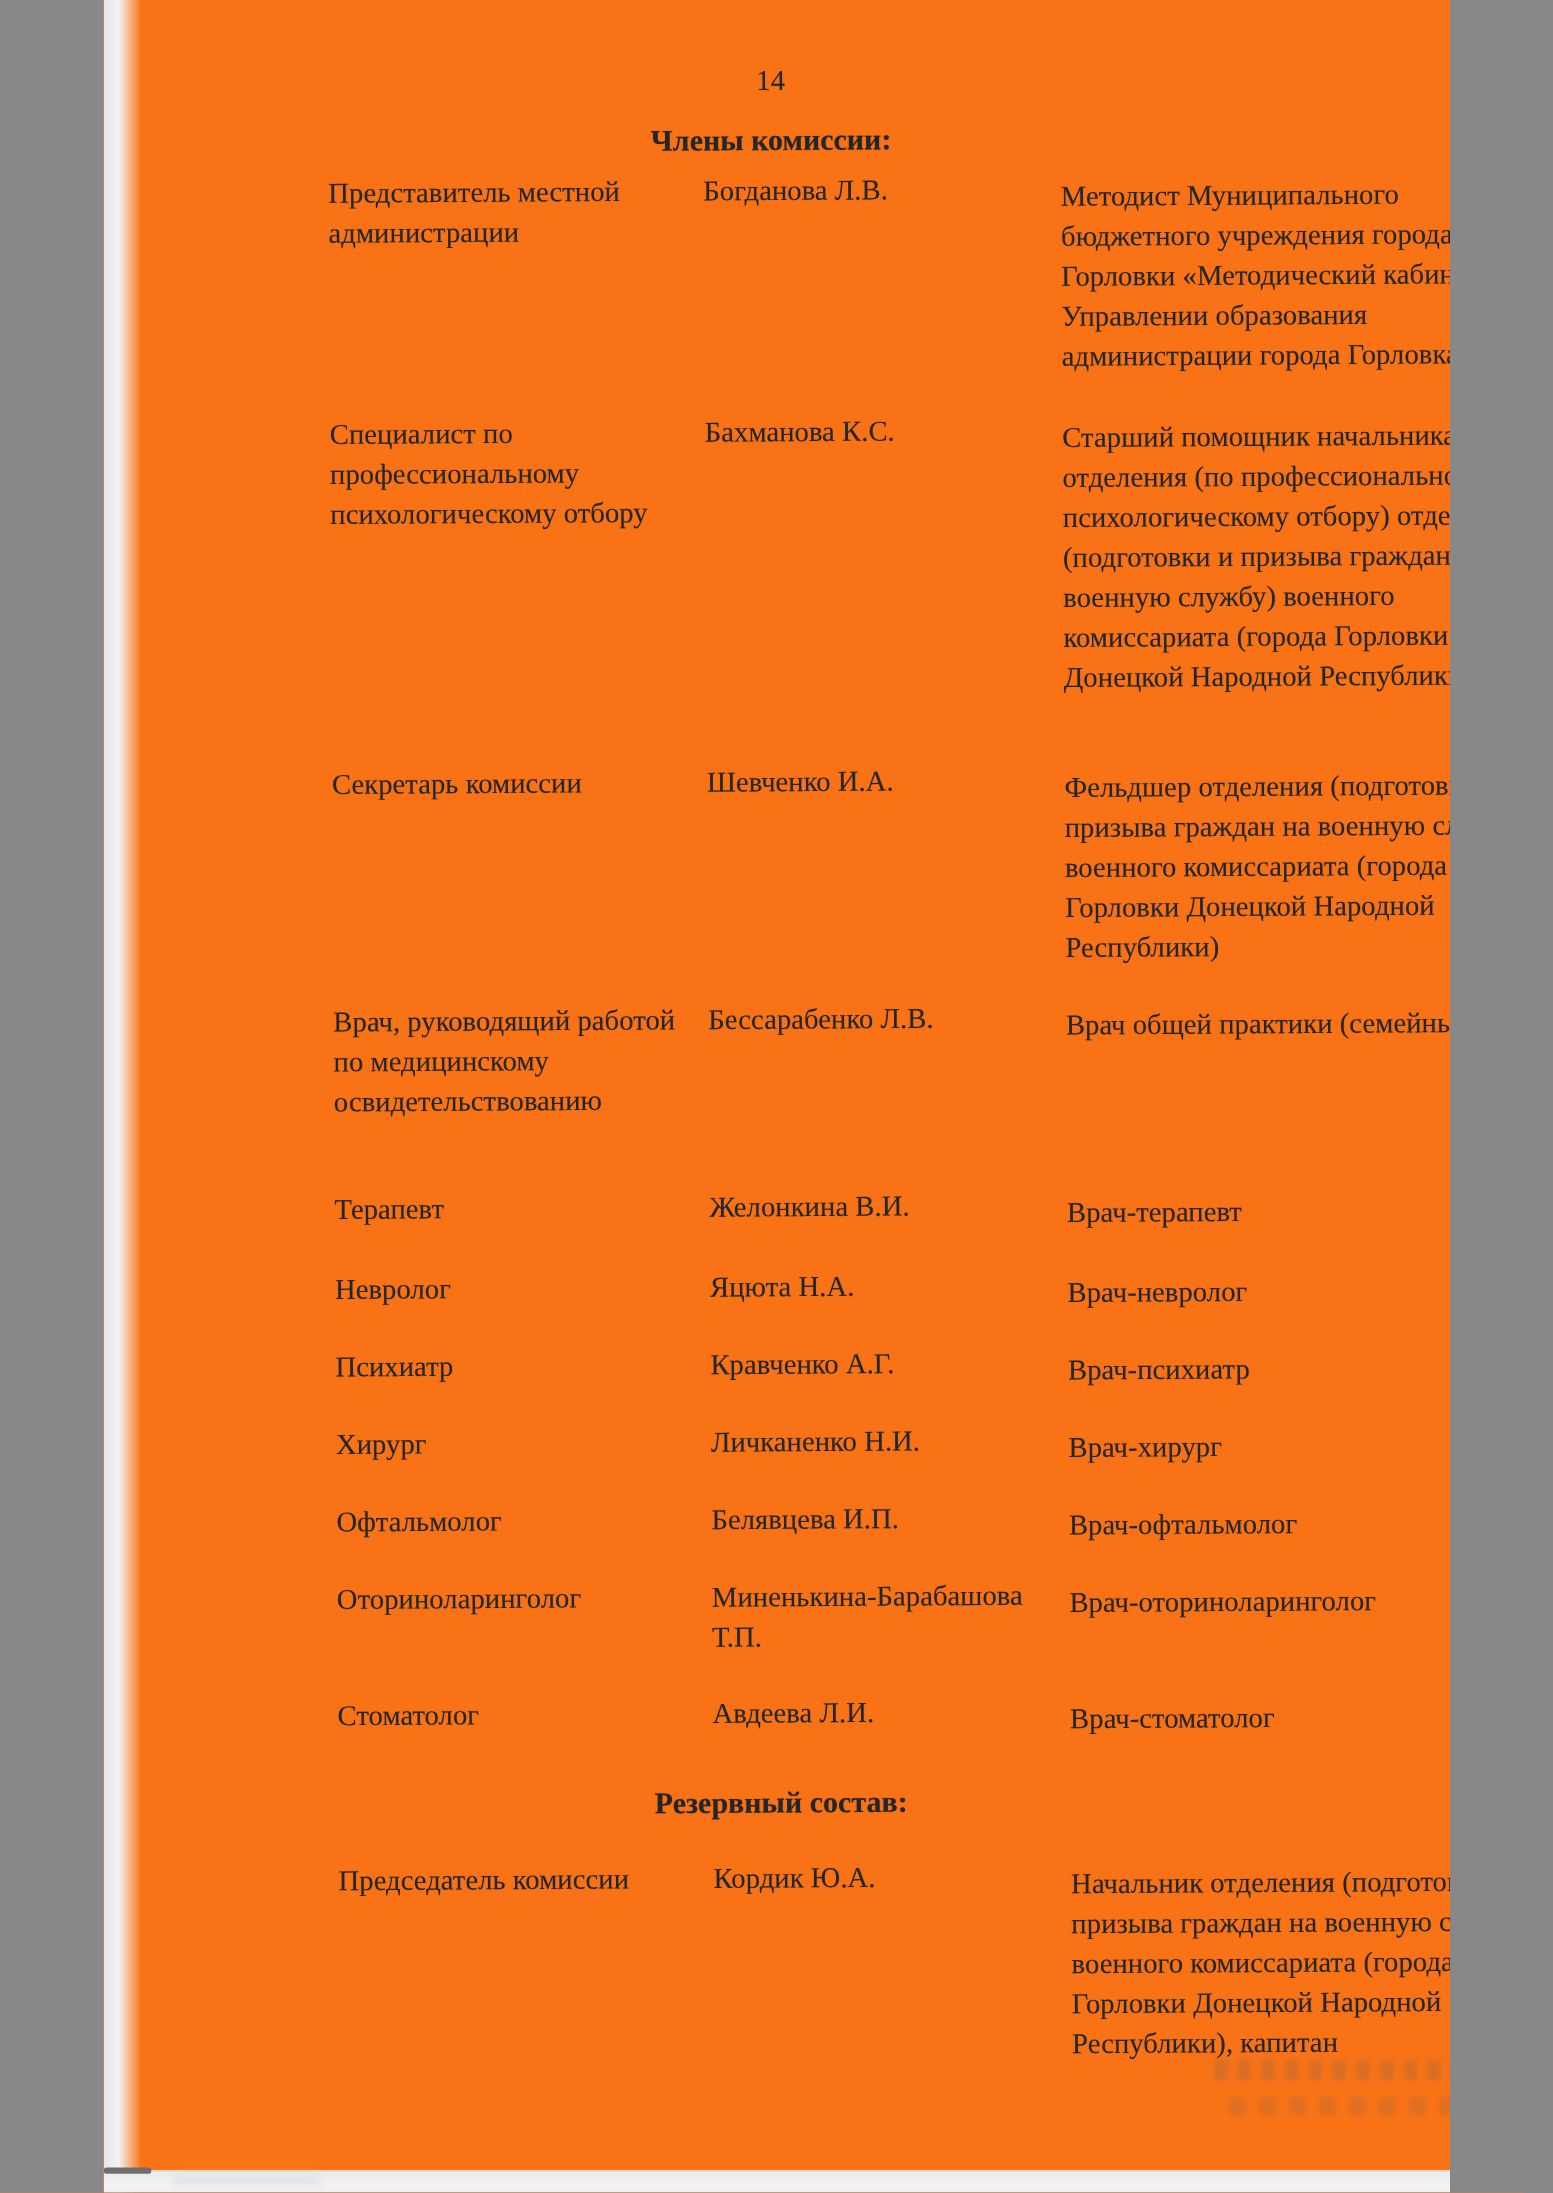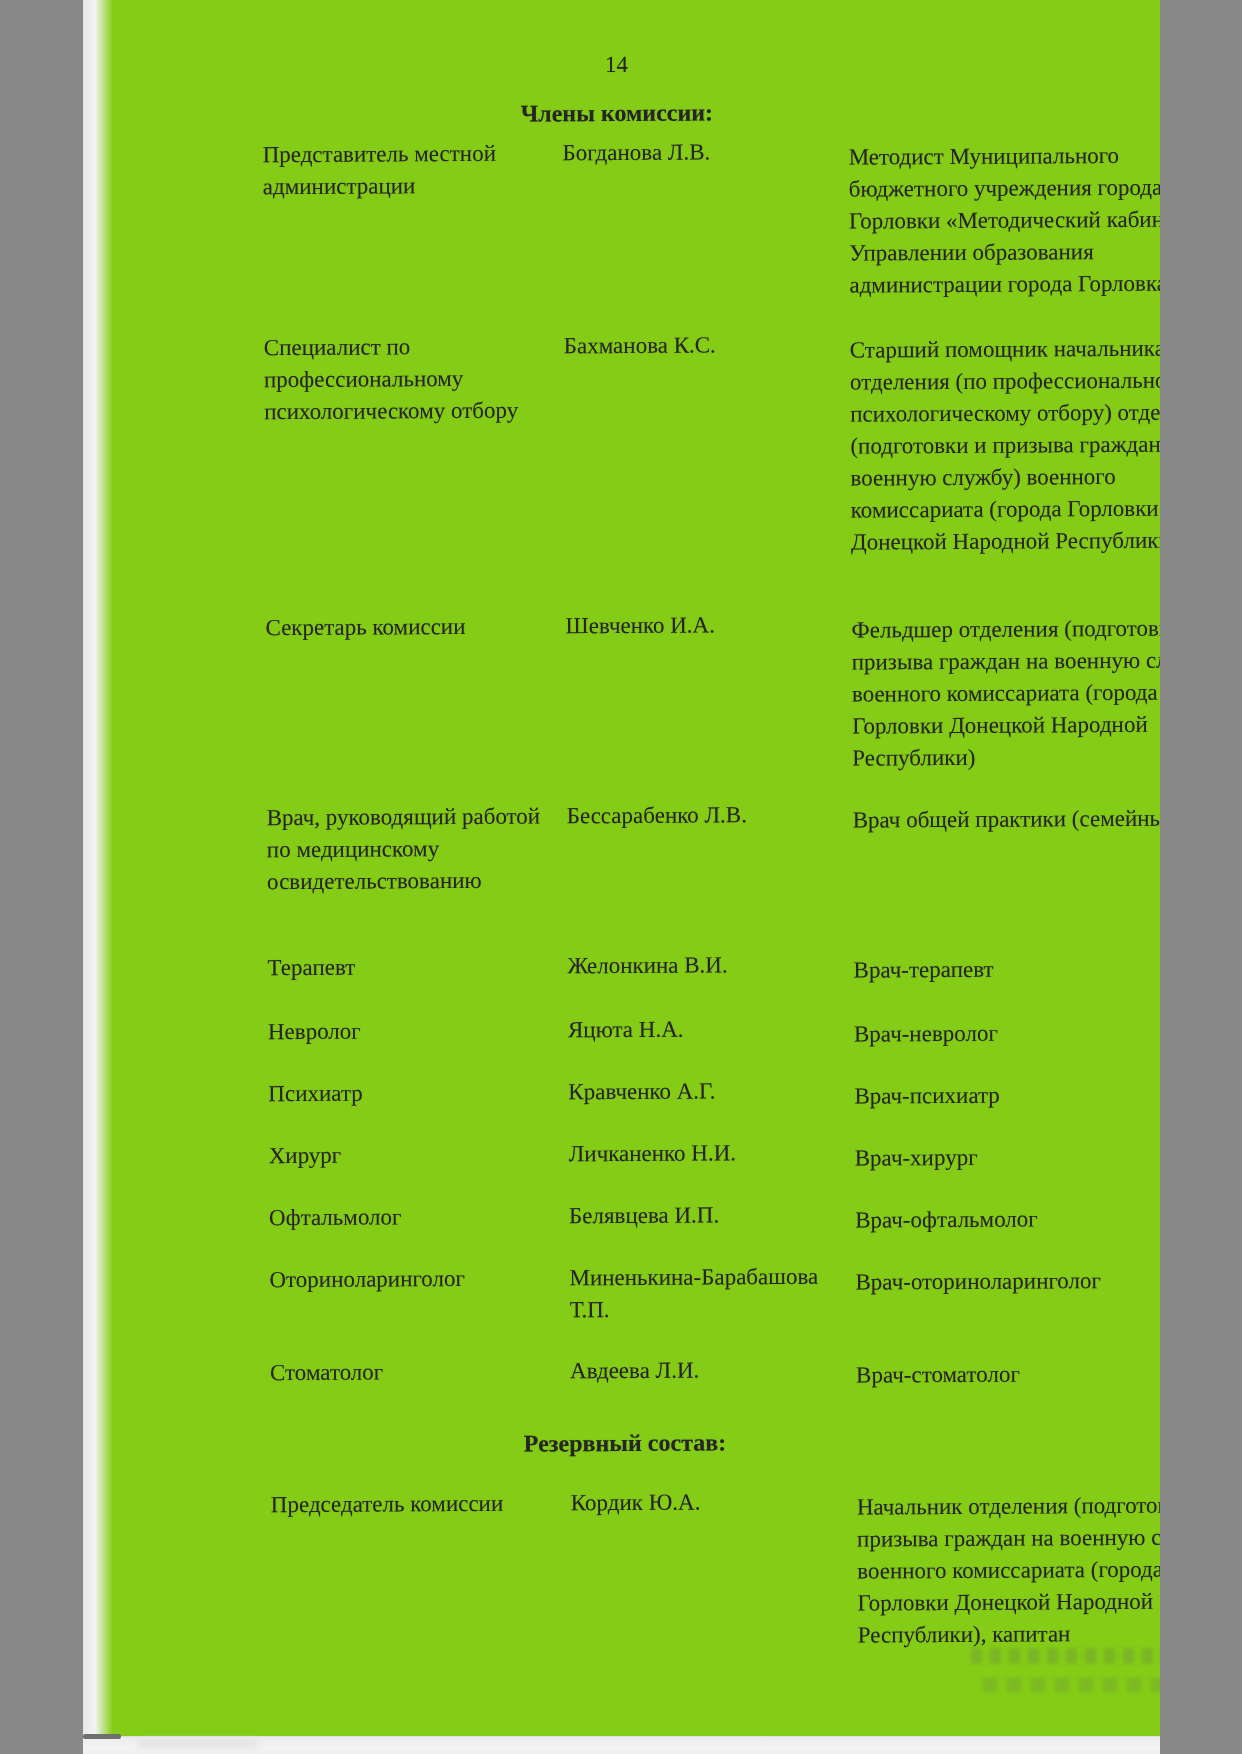--- a/index.html
+++ b/index.html
@@ -1,20 +1,20 @@
 <!DOCTYPE html>
 <html><head>
 <meta charset="utf-8">
 <style>
   html,body{margin:0;padding:0;background:#888;}
   .page{
     position:relative;
     width:1077px;height:1754px;
     margin:0 auto;
-    background:#84cc16;
+    background:#f97316;
     overflow:hidden;
     font-family:"Liberation Serif","DejaVu Serif",serif;
     color:#252525;
   }
   
   .edge-left{
     position:absolute;left:0;top:0;width:30px;height:100%;
     background:linear-gradient(90deg,#e7e7e7 0%,#f3f3f3 40%,rgba(255,255,255,0) 100%);
   }
   .bottom-band{

